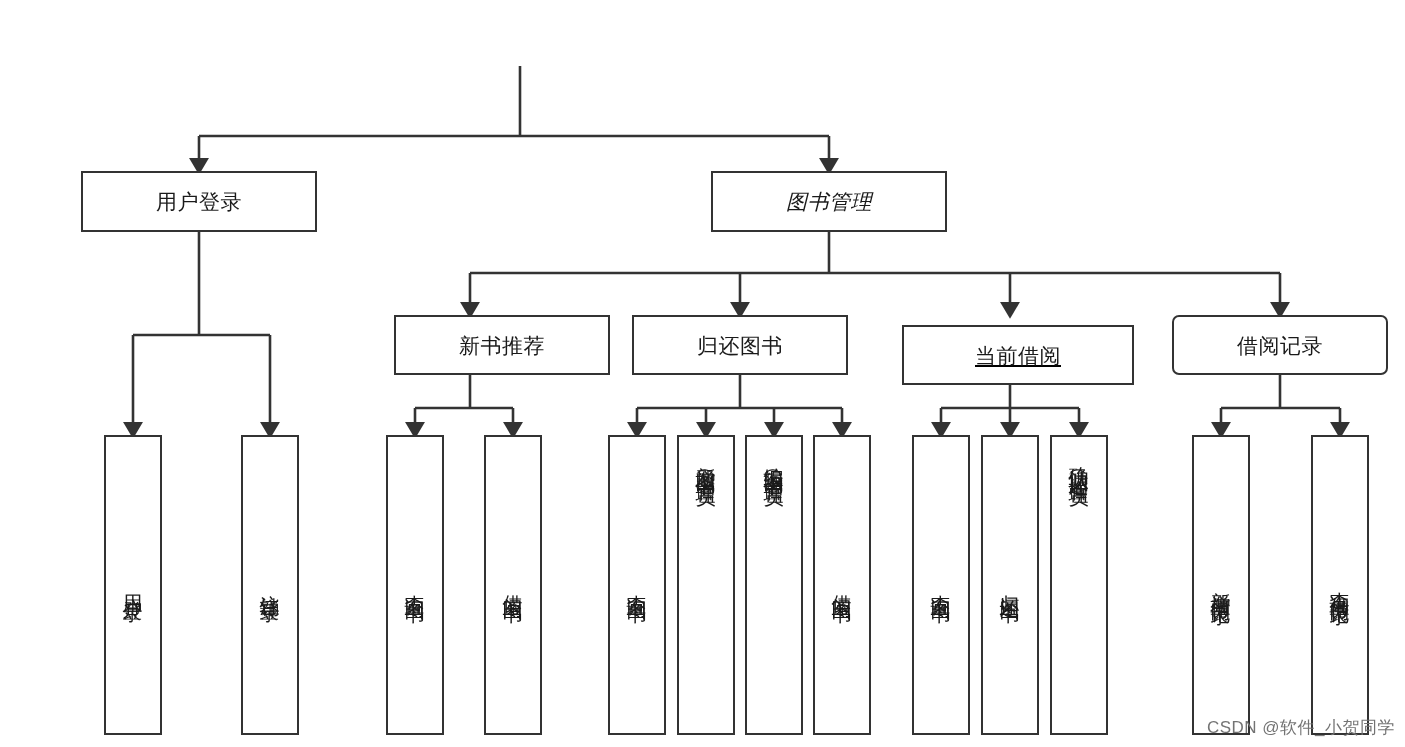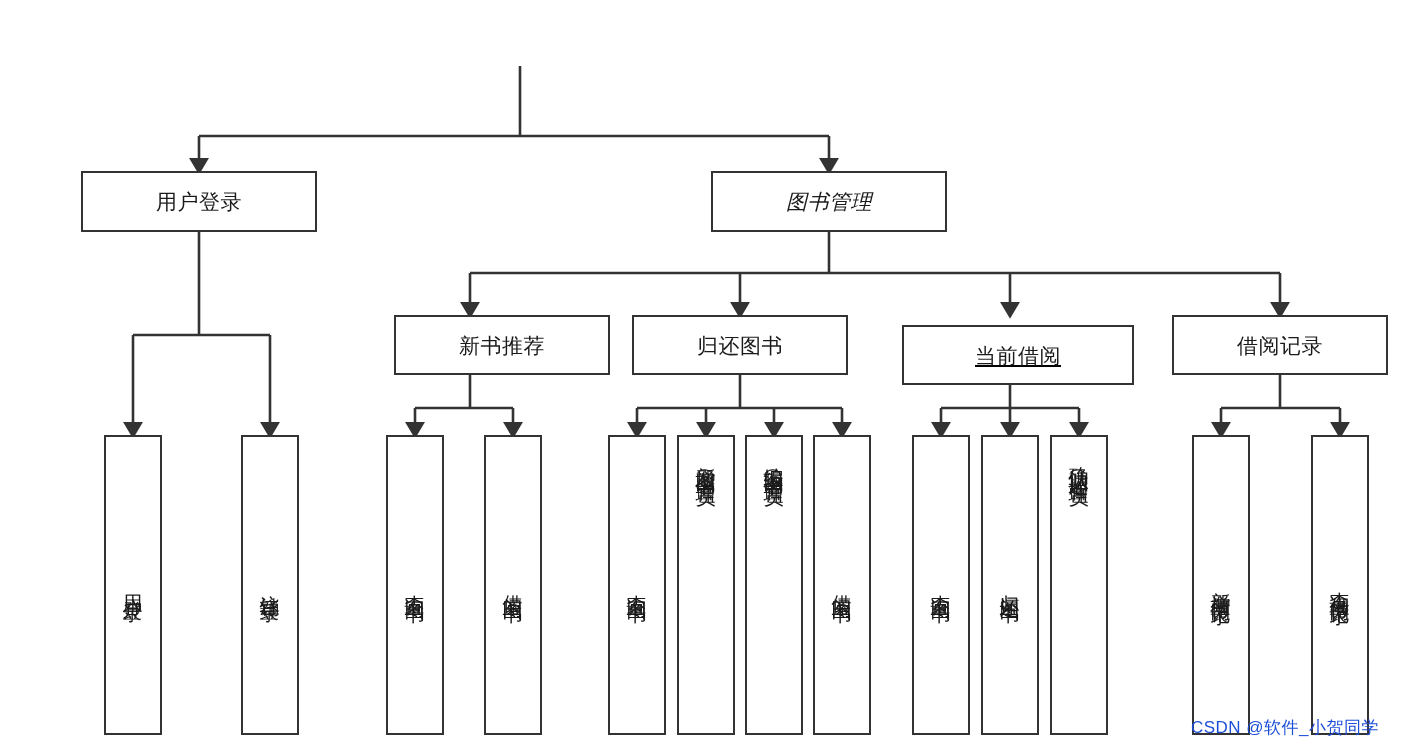--- a/index.html
+++ b/index.html
@@ -57,24 +57,24 @@
     letter-spacing: 3px;
     line-height: 1.0;
     white-space: nowrap;
   }
   .node-box.leaf.centered {
     align-items: center;
     padding-top: 0;
   }
   .watermark {
     position: absolute;
-    right: 26px;
+    right: 10px;
     bottom: 8px;
     font-size: 17px;
-    color: #1d4ed8;
+    color: #737373;
     white-space: nowrap;
     letter-spacing: 0.5px;
     pointer-events: none;
   }
 </style>
 </head>
 <body>
 
 <div id="diagram-root">
 
@@ -140,21 +140,21 @@
 
   <div class="node-box" style="left:362px; top:315px; width:216px; height:60px;margin-left:32px;">
     <span class="node-label">新书推荐</span>
   </div>
   <div class="node-box" style="left:632px; top:315px; width:216px; height:60px;">
     <span class="node-label">归还图书</span>
   </div>
   <div class="node-box" style="left:902px; top:325px; width:232px; height:60px;text-decoration:underline;">
     <span class="node-label">当前借阅</span>
   </div>
-  <div class="node-box" style="left:1172px; top:315px; width:216px; height:60px;">
+  <div class="node-box" style="left:1172px; top:315px; width:216px; height:60px;border-radius:7px;">
     <span class="node-label">借阅记录</span>
   </div>
 
   <div class="node-box leaf centered" style="left:104px; top:435px; width:58px; height:300px;">
     <span class="node-label">用户登录</span>
   </div>
   <div class="node-box leaf centered" style="left:241px; top:435px; width:58px; height:300px;">
     <span class="node-label">注销登录</span>
   </div>
 

